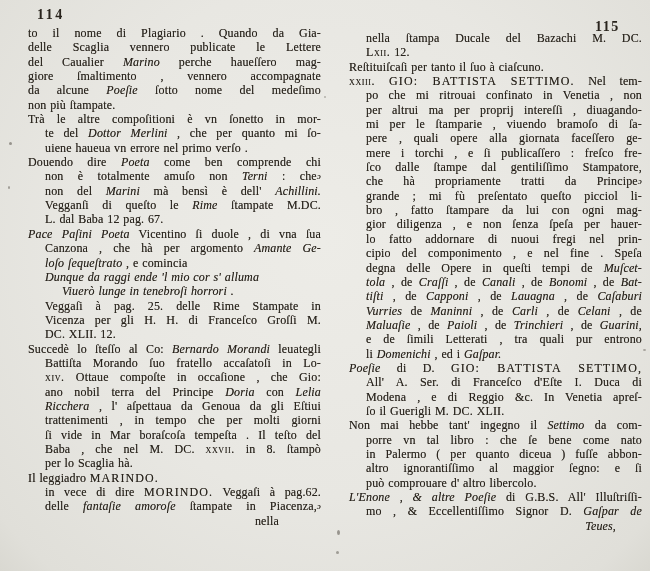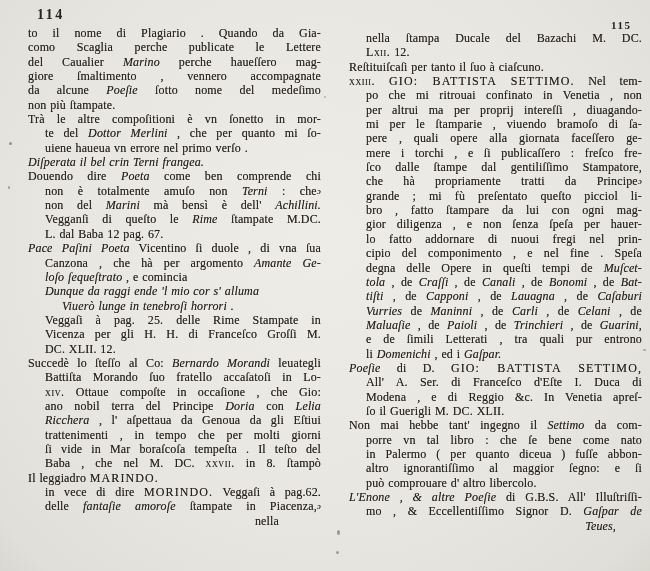--- a/index.html
+++ b/index.html
@@ -8,21 +8,21 @@
     font-family:"Liberation Serif","DejaVu Serif",serif;
     background:#e9e8e3;
   }
   .page{
     position:absolute;inset:0;
     background:radial-gradient(ellipse at 50% 42%, #edece7 0%, #e8e7e2 55%, #e0dfd9 92%, #d9d8d1 100%);
     color:#29241d;
   }
   .pn{position:absolute;font-weight:bold;}
   .pn-left{left:37px;top:7px;font-size:14px;letter-spacing:2.5px;}
-  .pn-right{left:595px;top:19px;font-size:11px;letter-spacing:1.5px;margin-left:16px;}
+  .pn-right{left:595px;top:19px;font-size:14px;letter-spacing:1.5px;}
   .col{position:absolute;width:293px;}
   .col-left{left:28px;top:26px;}
   .col-right{left:349px;top:31px;}
   .line{
     font-size:12px;line-height:14.35px;height:14.35px;
     white-space:nowrap;
     text-align:justify;text-align-last:justify;text-justify:inter-word;
     word-spacing:0.6px;letter-spacing:0.15px;
     text-shadow:0 0 0.5px rgba(41,36,29,0.55);
   }
@@ -39,29 +39,28 @@
 </head>
 <body>
 
 <div class="page">
 
   <div class="pn pn-left">114</div>
   <div class="pn pn-right">115</div>
 
   <div class="col col-left">
       <div class="line"><span>to il nome di Plagiario . Quando da Gia-</span></div>
-      <div class="line"><span>como Scaglia perche publicate le Lettere</span></div>
+      <div class="line"><span>delle Scaglia vennero publicate le Lettere</span></div>
       <div class="line"><span>del Caualier </span><span class="it">Marino</span><span> perche haueſſero mag-</span></div>
       <div class="line"><span>giore ſmaltimento , vennero accompagnate</span></div>
       <div class="line"><span>da alcune </span><span class="it">Poeſie</span><span> ſotto nome del medeſimo</span></div>
       <div class="line al-l"><span>non più ſtampate.</span></div>
       <div class="line"><span>Trà le altre compoſitioni è vn ſonetto in mor-</span></div>
       <div class="line i1"><span>te del </span><span class="it">Dottor Merlini</span><span> , che per quanto mi ſo-</span></div>
       <div class="line i1 al-l"><span>uiene haueua vn errore nel primo verſo .</span></div>
-      <div class="line al-l"><span class="it">Diſperata il bel crin Terni frangea.</span></div>
       <div class="line"><span>Douendo dire </span><span class="it">Poeta</span><span> come ben comprende chi</span></div>
       <div class="line i1"><span>non è totalmente amuſo non </span><span class="it">Terni</span><span> : che</span><span class="fl">ɔ</span></div>
       <div class="line i1"><span>non del </span><span class="it">Marini</span><span> mà bensì è dell' </span><span class="it">Achillini.</span></div>
       <div class="line i1"><span>Vegganſi di queſto le </span><span class="it">Rime</span><span> ſtampate M.DC.</span></div>
       <div class="line i1 al-l"><span>L. dal Baba 12 pag. 67.</span></div>
       <div class="line"><span class="it">Pace Paſini Poeta</span><span> Vicentino ſi duole , di vna ſua</span></div>
       <div class="line i1"><span>Canzona , che hà per argomento </span><span class="it">Amante Ge-</span></div>
       <div class="line i1 al-l"><span class="it">loſo ſequeſtrato</span><span> , e comincia</span></div>
       <div class="line i1 al-l"><span class="it">Dunque da raggi ende 'l mio cor s' alluma</span></div>
       <div class="line i2 al-l"><span class="it">Viuerò lunge in tenebroſi horrori .</span></div>
@@ -69,20 +68,21 @@
       <div class="line i1"><span>Vicenza per gli H. H. di Franceſco Groſſi M.</span></div>
       <div class="line i1 al-l"><span>DC. XLII. 12.</span></div>
       <div class="line"><span>Succedè lo ſteſſo al Co: </span><span class="it">Bernardo Morandi</span><span> leuategli</span></div>
       <div class="line i1"><span>Battiſta Morando ſuo fratello accaſatoſi in Lo-</span></div>
       <div class="line i1"><span class="sc">xiv.</span><span> Ottaue compoſte in occaſione , che Gio:</span></div>
       <div class="line i1"><span>ano nobil terra del Principe </span><span class="it">Doria</span><span> con </span><span class="it">Lelia</span></div>
       <div class="line i1"><span class="it">Ricchera</span><span> , l' aſpettaua da Genoua da gli Eſtiui</span></div>
       <div class="line i1"><span>trattenimenti , in tempo che per molti giorni</span></div>
       <div class="line i1"><span>ſi vide in Mar boraſcoſa tempeſta . Il teſto del</span></div>
       <div class="line i1"><span>Baba , che nel M. DC. </span><span class="sc">xxvii.</span><span> in 8. ſtampò</span></div>
+      <div class="line i1 al-l"><span>per lo Scaglia hà.</span></div>
       <div class="line al-l"><span>Il leggiadro </span><span class="caps">MARINDO.</span></div>
       <div class="line i1"><span>in vece di dire </span><span class="caps">MORINDO.</span><span> Veggaſi à pag.62.</span></div>
       <div class="line i1"><span>delle </span><span class="it">fantaſie amoroſe</span><span> ſtampate in Piacenza,</span><span class="fl">ɔ</span></div>
       <div class="line al-r" style="padding-right: 42px;"><span>nella</span></div>
     </div>
   <div class="col col-right">
       <div class="line i1"><span>nella ſtampa Ducale del Bazachi M. DC.</span></div>
       <div class="line i1 al-l"><span class="sc">Lxii.</span><span> 12.</span></div>
       <div class="line al-l"><span>Reſtituiſcaſi per tanto il ſuo à ciaſcuno.</span></div>
       <div class="line"><span class="sc">xxiii. </span><span class="caps">GIO: BATTISTA SETTIMO.</span><span> Nel tem-</span></div>

